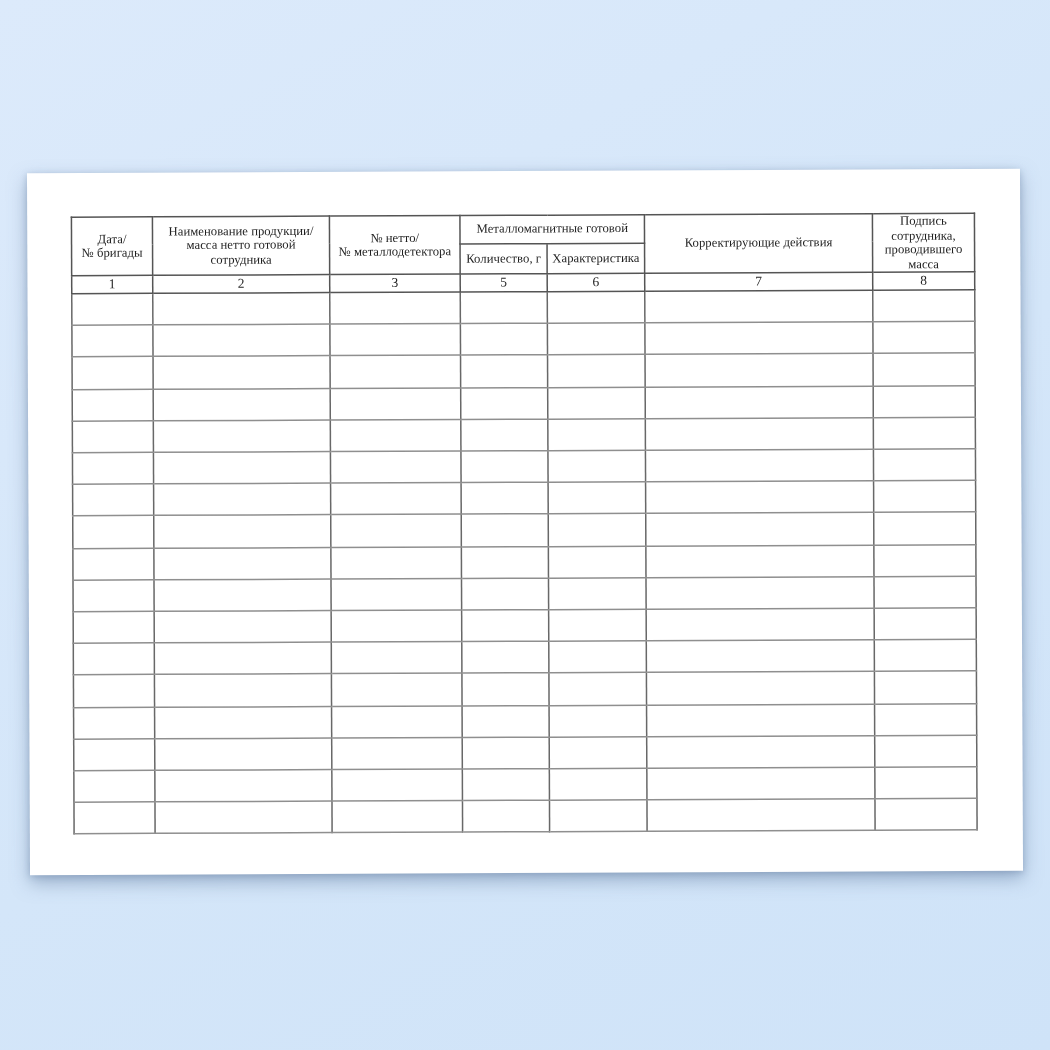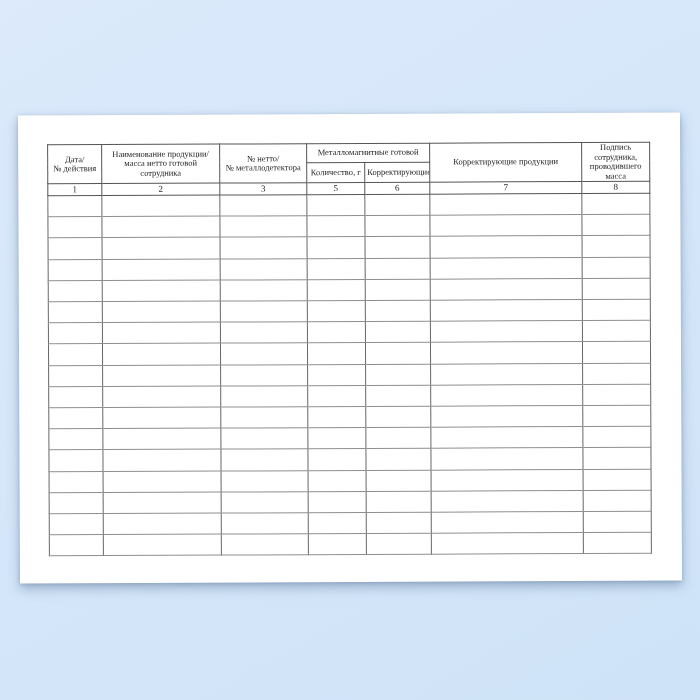--- a/index.html
+++ b/index.html
@@ -80,36 +80,36 @@
       <col style="width:118px">
       <col style="width:87px">
       <col style="width:58px">
       <col style="width:65px">
       <col style="width:152px">
       <col style="width:68px">
     </colgroup>
     <thead>
       <tr class="hdr-top">
         <th rowspan="2">Дата/
-№ действия</th>
+№ бригады</th>
         <th rowspan="2">Наименование продукции/
 масса нетто готовой
 сотрудника</th>
         <th rowspan="2">№ нетто/
 № металлодетектора</th>
         <th colspan="2">Металломагнитные готовой</th>
-        <th rowspan="2">Корректирующие продукции</th>
+        <th rowspan="2">Корректирующие действия</th>
         <th rowspan="2">Подпись
 сотрудника,
 проводившего
 масса</th>
       </tr>
       <tr class="hdr-sub">
         <th>Количество, г</th>
-        <th>Корректирующие</th>
+        <th>Характеристика</th>
       </tr>
       <tr class="nums">
         <td>1</td>
         <td>2</td>
         <td>3</td>
         <td>5</td>
         <td>6</td>
         <td>7</td>
         <td>8</td>
       </tr>

